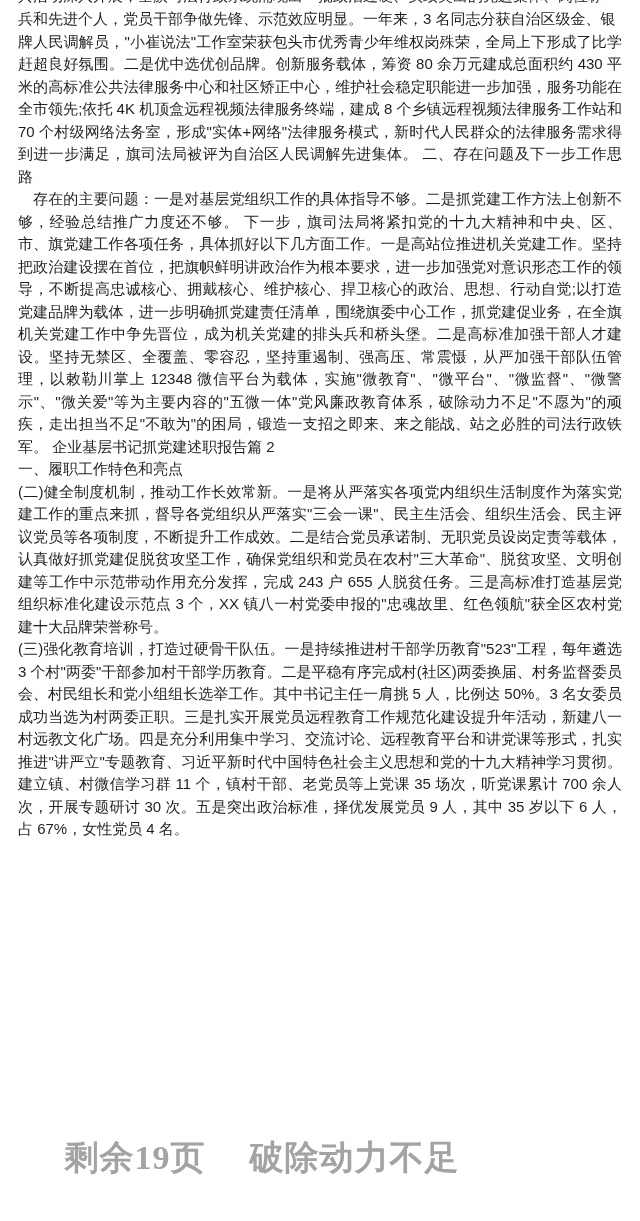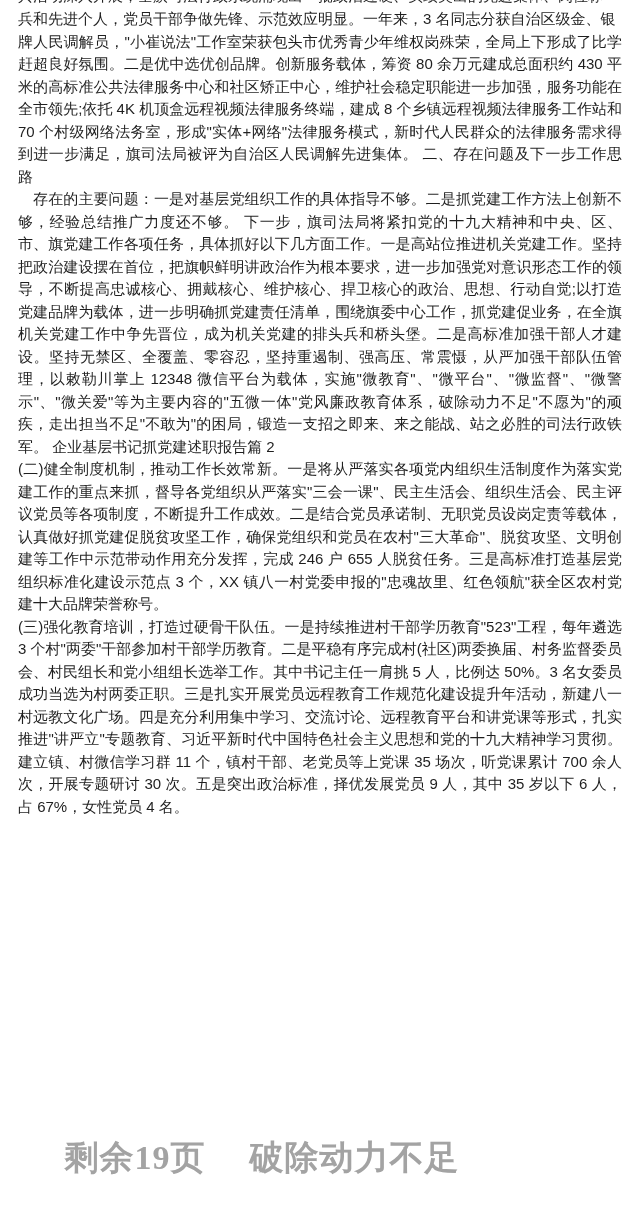--- a/index.html
+++ b/index.html
@@ -54,20 +54,21 @@
 </head>
 <body>
 
 <div class="doc">
   <div class="clip">
     <p>兵活动深入开展，全旗司法行政系统涌现出一批政治过硬、实绩突出的先进集体、岗位标</p>
   </div>
   <p class="one-line">兵和先进个人，党员干部争做先锋、示范效应明显。一年来，3 名同志分获自治区级金、银</p>
   <p class="gap-a">牌人民调解员，"小崔说法"工作室荣获包头市优秀青少年维权岗殊荣，全局上下形成了比学赶超良好氛围。二是优中选优创品牌。创新服务载体，筹资 80 余万元建成总面积约 430 平米的高标准公共法律服务中心和社区矫正中心，维护社会稳定职能进一步加强，服务功能在全市领先;依托 4K 机顶盒远程视频法律服务终端，建成 8 个乡镇远程视频法律服务工作站和 70 个村级网络法务室，形成"实体+网络"法律服务模式，新时代人民群众的法律服务需求得到进一步满足，旗司法局被评为自治区人民调解先进集体。 二、存在问题及下一步工作思路</p>
   <p>　存在的主要问题：一是对基层党组织工作的具体指导不够。二是抓党建工作方法上创新不够，经验总结推广力度还不够。 下一步，旗司法局将紧扣党的十九大精神和中央、区、市、旗党建工作各项任务，具体抓好以下几方面工作。一是高站位推进机关党建工作。坚持把政治建设摆在首位，把旗帜鲜明讲政治作为根本要求，进一步加强党对意识形态工作的领导，不断提高忠诚核心、拥戴核心、维护核心、捍卫核心的政治、思想、行动自觉;以打造党建品牌为载体，进一步明确抓党建责任清单，围绕旗委中心工作，抓党建促业务，在全旗机关党建工作中争先晋位，成为机关党建的排头兵和桥头堡。二是高标准加强干部人才建设。坚持无禁区、全覆盖、零容忍，坚持重遏制、强高压、常震慑，从严加强干部队伍管理，以敕勒川掌上 12348 微信平台为载体，实施"微教育"、"微平台"、"微监督"、"微警示"、"微关爱"等为主要内容的"五微一体"党风廉政教育体系，破除动力不足"不愿为"的顽疾，走出担当不足"不敢为"的困局，锻造一支招之即来、来之能战、站之必胜的司法行政铁军。 企业基层书记抓党建述职报告篇 2</p>
-  <p>(二)健全制度机制，推动工作长效常新。一是将从严落实各项党内组织生活制度作为落实党建工作的重点来抓，督导各党组织从严落实"三会一课"、民主生活会、组织生活会、民主评议党员等各项制度，不断提升工作成效。二是结合党员承诺制、无职党员设岗定责等载体，认真做好抓党建促脱贫攻坚工作，确保党组织和党员在农村"三大革命"、脱贫攻坚、文明创建等工作中示范带动作用充分发挥，完成 246 户 655 人脱贫任务。三是高标准打造基层党组织标准化建设示范点 3 个，XX 镇八一村党委申报的"忠魂故里、红色领航"获全区农村党建十大品牌荣誉称号。</p>
+  <p class="gap-b">一、履职工作特色和亮点</p>
+  <p>(二)健全制度机制，推动工作长效常新。一是将从严落实各项党内组织生活制度作为落实党建工作的重点来抓，督导各党组织从严落实"三会一课"、民主生活会、组织生活会、民主评议党员等各项制度，不断提升工作成效。二是结合党员承诺制、无职党员设岗定责等载体，认真做好抓党建促脱贫攻坚工作，确保党组织和党员在农村"三大革命"、脱贫攻坚、文明创建等工作中示范带动作用充分发挥，完成 243 户 655 人脱贫任务。三是高标准打造基层党组织标准化建设示范点 3 个，XX 镇八一村党委申报的"忠魂故里、红色领航"获全区农村党建十大品牌荣誉称号。</p>
   <p>(三)强化教育培训，打造过硬骨干队伍。一是持续推进村干部学历教育"523"工程，每年遴选 3 个村"两委"干部参加村干部学历教育。二是平稳有序完成村(社区)两委换届、村务监督委员会、村民组长和党小组组长选举工作。其中书记主任一肩挑 5 人，比例达 50%。3 名女委员成功当选为村两委正职。三是扎实开展党员远程教育工作规范化建设提升年活动，新建八一村远教文化广场。四是充分利用集中学习、交流讨论、远程教育平台和讲党课等形式，扎实推进"讲严立"专题教育、习近平新时代中国特色社会主义思想和党的十九大精神学习贯彻。建立镇、村微信学习群 11 个，镇村干部、老党员等上党课 35 场次，听党课累计 700 余人次，开展专题研讨 30 次。五是突出政治标准，择优发展党员 9 人，其中 35 岁以下 6 人，占 67%，女性党员 4 名。</p>
 </div>
 
 <div class="footer">
   <span>剩余19页</span>
   <span>破除动力不足</span>
 </div>
 
 </body></html>

